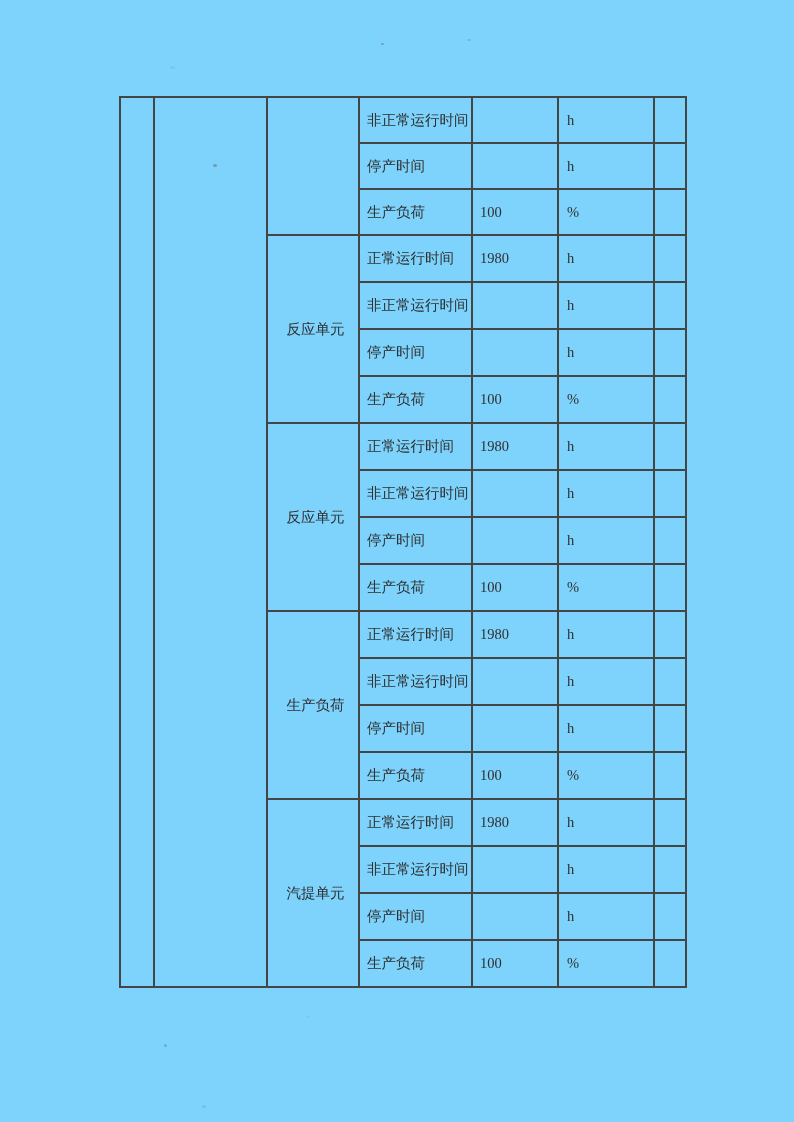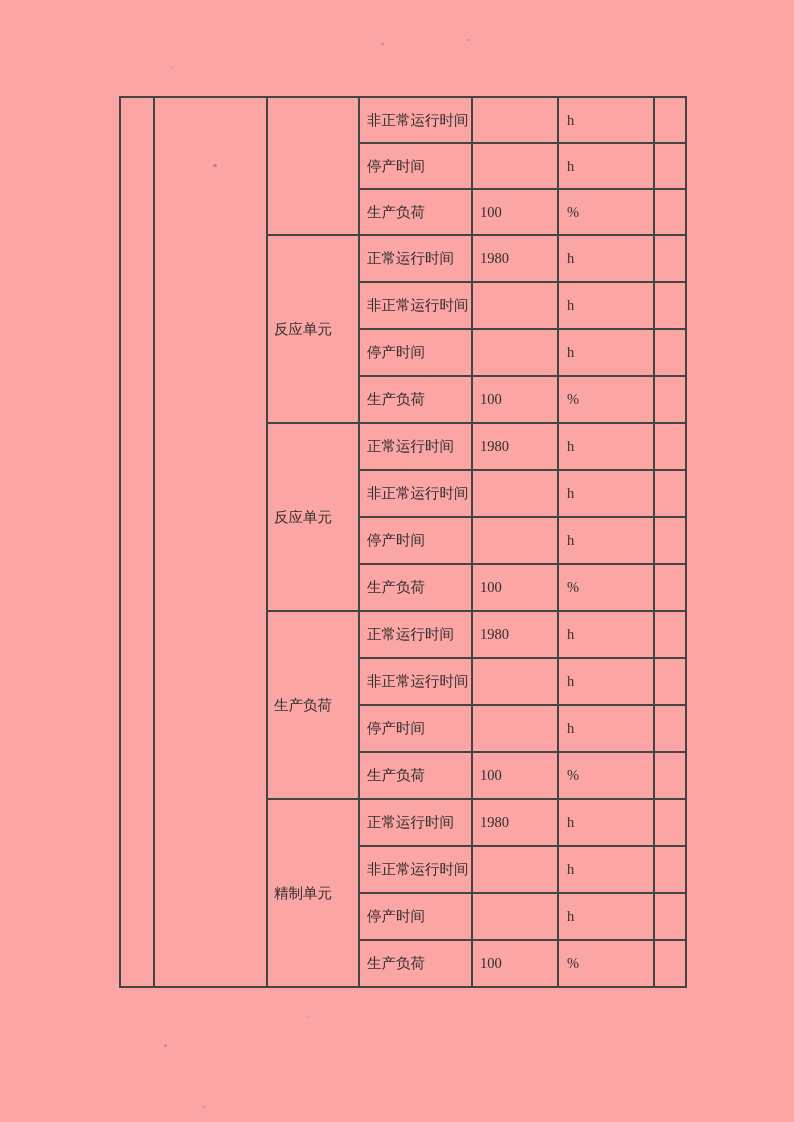--- a/index.html
+++ b/index.html
@@ -1,20 +1,20 @@
 <!DOCTYPE html>
 <html><head>
 <meta charset="utf-8">
 <style>
   html, body { margin: 0; padding: 0; background: #ffffff; }
   .page {
     position: relative;
     width: 794px;
     height: 1122px;
-    background: #fca5a5;
+    background: #7dd3fc;
     overflow: hidden;
     font-family: "Liberation Serif", "DejaVu Serif", serif;
     color: #2f2f2f;
   }
   table.main {
     position: absolute;
     left: 119px;
     top: 96px;
     border-collapse: collapse;
     table-layout: fixed;
@@ -24,21 +24,21 @@
     font-size: 14.5px;
     line-height: 1;
     vertical-align: middle;
     overflow: hidden;
     white-space: nowrap;
   }
   tr.r0 { height: 46px; }
   tr.r  { height: 47px; }
   td.c1 { }                                   
   td.c2 { }                                   
-  td.cu { padding-left: 6px; }                
+  td.cu { padding-left: 6px; text-align: center; }                
   td.cl { padding-left: 7px; }                
   td.cv { padding-left: 7px; }                
   td.cn { padding-left: 8px; }                
   td.cr { }                                   
   .speck {
     position: absolute;
     background: #6a6a6a;
     border-radius: 50%;
   }
 </style>
@@ -153,21 +153,21 @@
         <td class="cr"></td>
       </tr>
       <tr class="r">
         <td class="cl">生产负荷</td>
         <td class="cv">100</td>
         <td class="cn">%</td>
         <td class="cr"></td>
       </tr>
 
       <tr class="r">
-        <td class="cu" rowspan="4">精制单元</td>
+        <td class="cu" rowspan="4">汽提单元</td>
         <td class="cl">正常运行时间</td>
         <td class="cv">1980</td>
         <td class="cn">h</td>
         <td class="cr"></td>
       </tr>
       <tr class="r">
         <td class="cl">非正常运行时间</td>
         <td class="cv"></td>
         <td class="cn">h</td>
         <td class="cr"></td>

